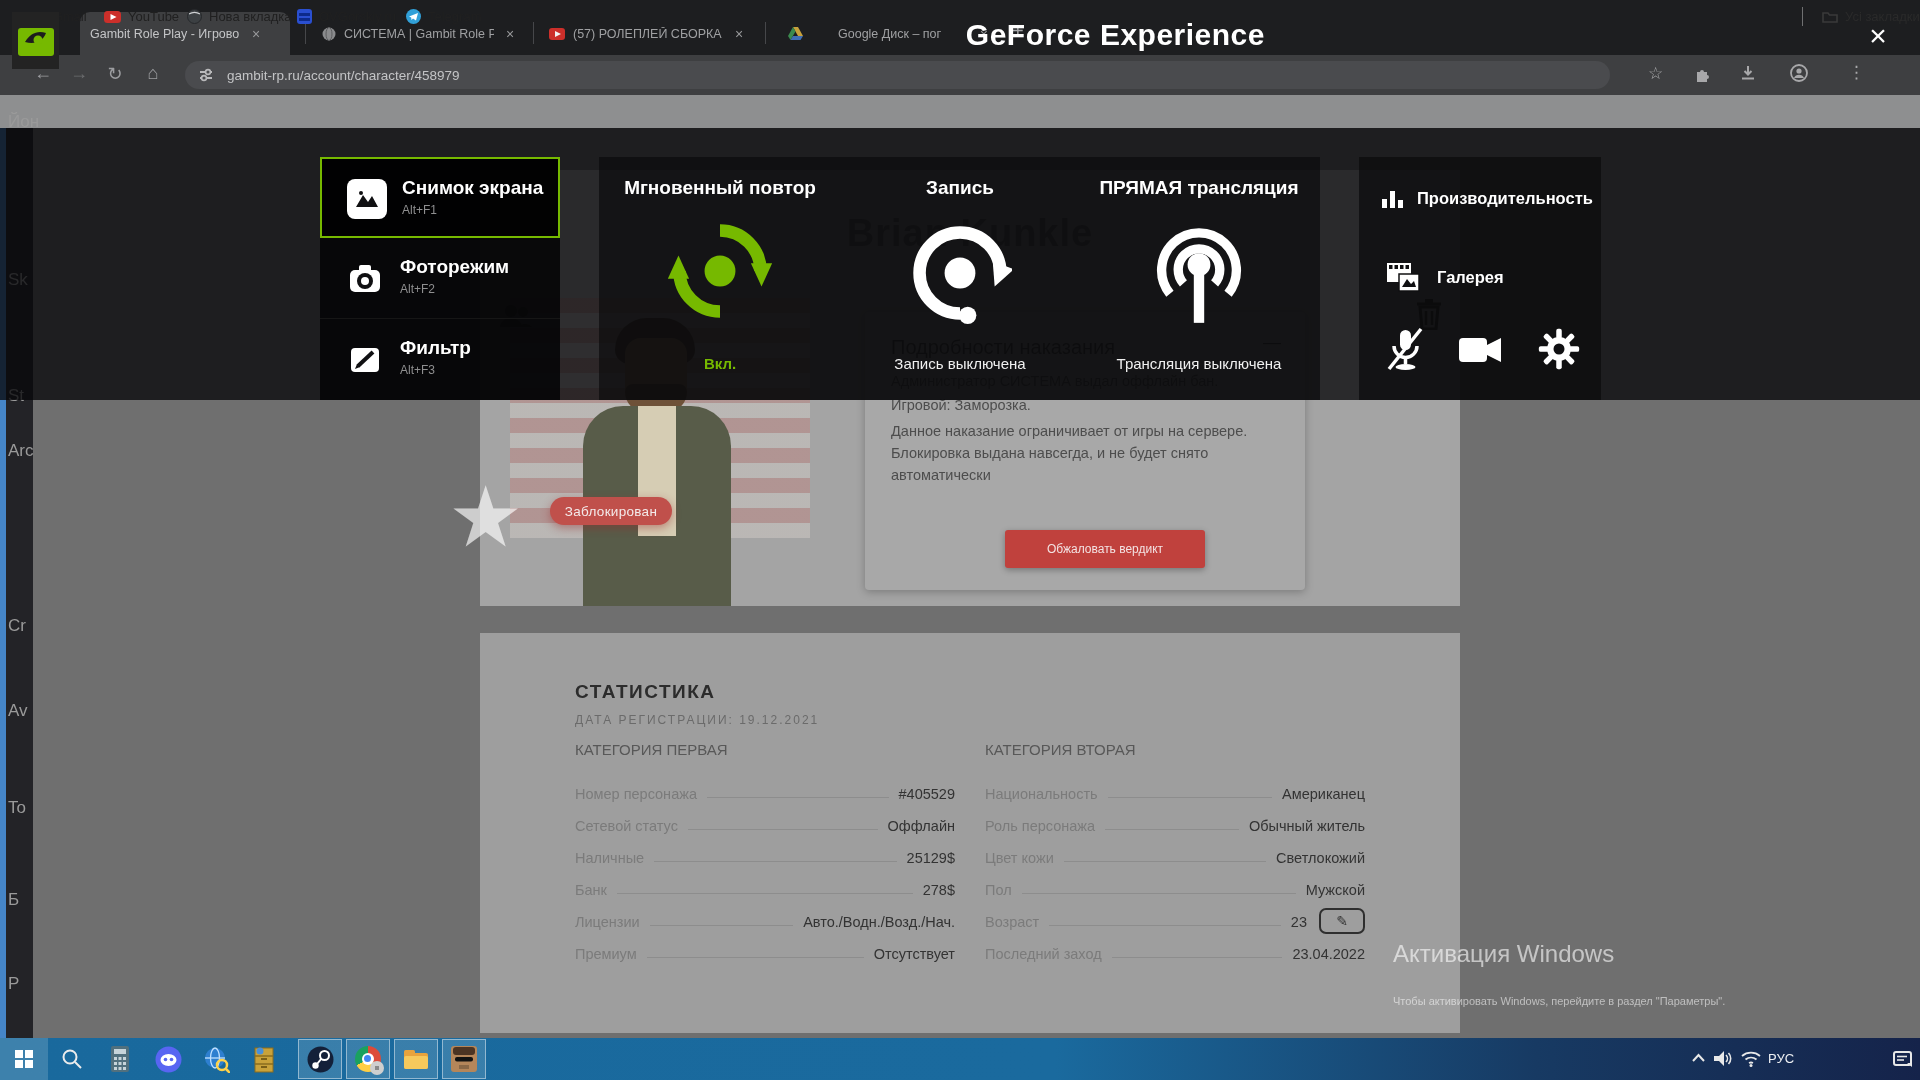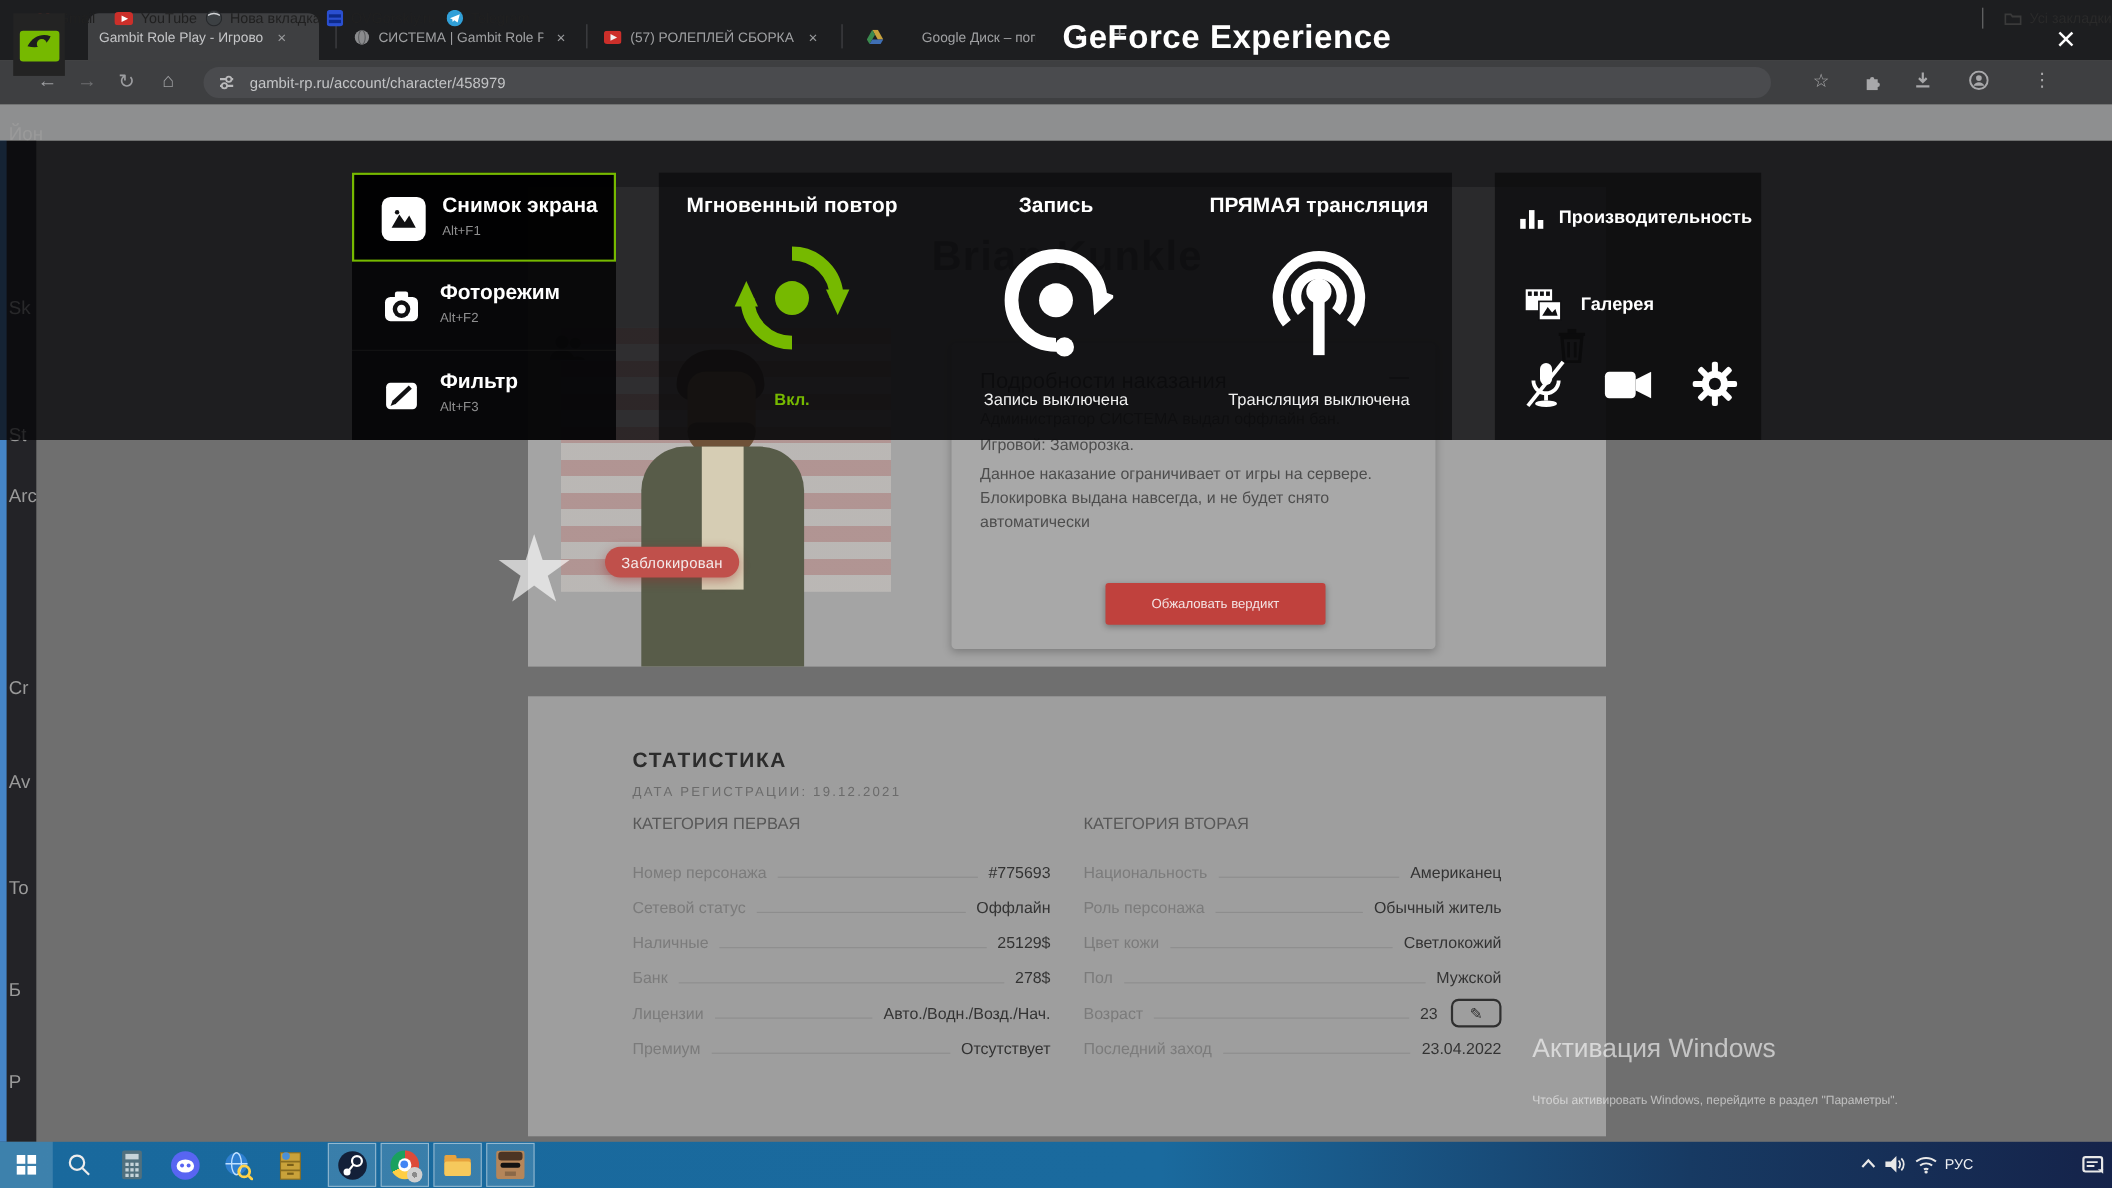--- a/index.html
+++ b/index.html
@@ -256,21 +256,21 @@
   </div>
 
   <div class="ab card statscard">
     <div class="ab statstitle">СТАТИСТИКА</div>
     <div class="ab statsreg">ДАТА РЕГИСТРАЦИИ: 19.12.2021</div>
     <div class="ab statcol" style="left:95px;">
       <div class="cathead">КАТЕГОРИЯ ПЕРВАЯ</div>
       <div class="srow">
           <span class="lbl">Номер персонажа</span>
           <span class="lead"></span>
-          <span class="val">#775693</span>
+          <span class="val">#405529</span>
         </div>
       <div class="srow">
           <span class="lbl">Сетевой статус</span>
           <span class="lead"></span>
           <span class="val">Оффлайн</span>
         </div>
       <div class="srow">
           <span class="lbl">Наличные</span>
           <span class="lead"></span>
           <span class="val">25129$</span>

